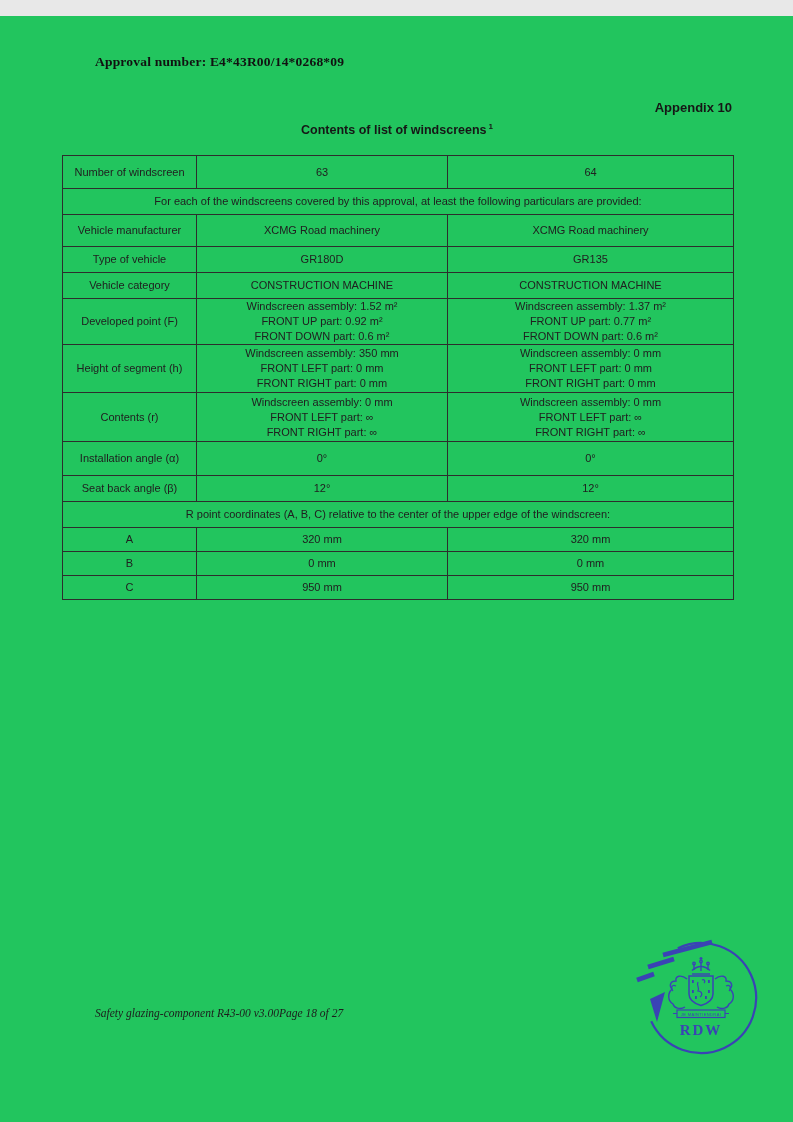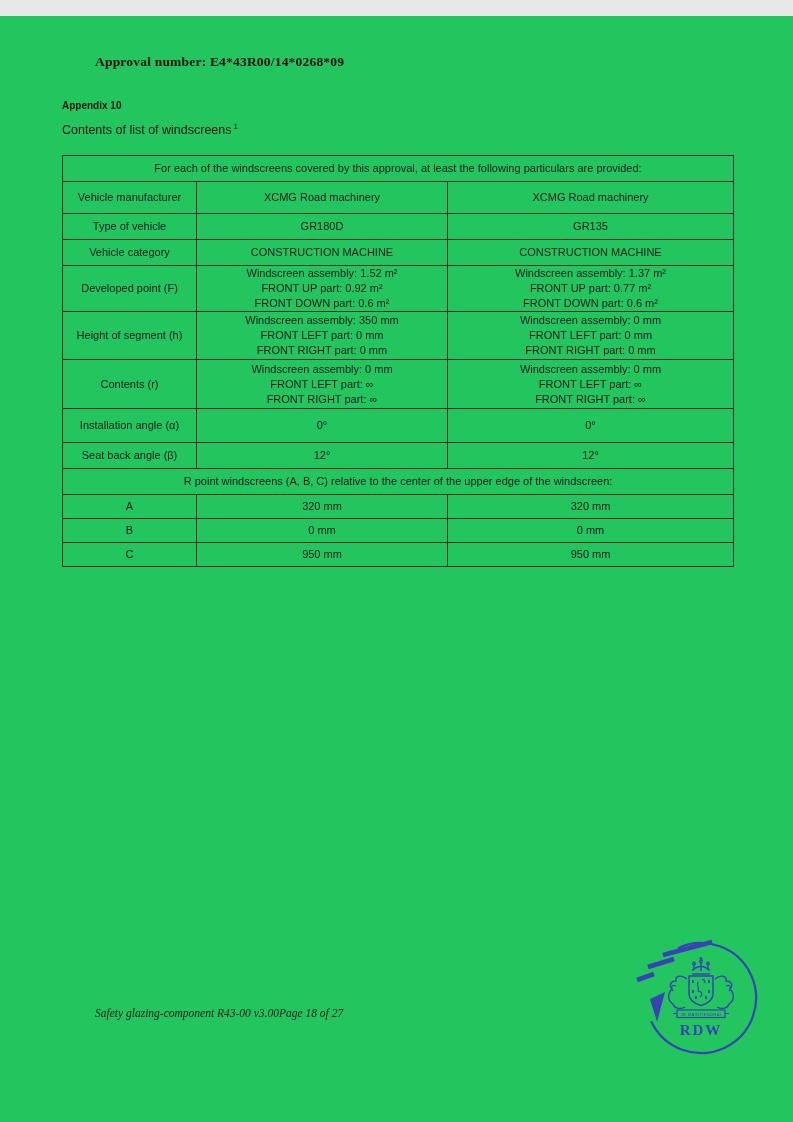--- a/index.html
+++ b/index.html
@@ -7,26 +7,26 @@
     position:relative;width:793px;height:1122px;background:#22c55e;
     font-family:"Liberation Sans",sans-serif;color:#202020;overflow:hidden;
     margin:16px auto;
   }
   .approval{
     position:absolute;left:95px;top:38px;
     font-family:"Liberation Serif",serif;font-weight:bold;font-size:13.5px;
     letter-spacing:.2px;color:#111;
   }
   .appendix{
-    position:absolute;left:62px;top:84px;width:670px;text-align:left;
-    font-weight:bold;font-size:10px;color:#161616;
+    position:absolute;left:62px;top:84px;width:670px;text-align:right;
+    font-weight:bold;font-size:13px;color:#161616;
   }
   .doc-title{
-    position:absolute;left:62px;top:106px;width:670px;text-align:left;
-    font-weight:normal;font-size:12.5px;color:#161616;
+    position:absolute;left:62px;top:106px;width:670px;text-align:center;
+    font-weight:bold;font-size:12.5px;color:#161616;
   }
   .doc-title sup{font-size:8px;margin-left:2px;}
   table.ws{
     position:absolute;left:62px;top:139px;width:671px;
     border-collapse:collapse;table-layout:fixed;
     font-size:11px;line-height:15px;color:#202020;
   }
   table.ws td{
     border:1px solid #2d2d2d;text-align:center;vertical-align:middle;padding:0;
     overflow:hidden;
@@ -55,20 +55,25 @@
   <div class="doc-title"><span>Contents of list of windscreens</span><sup>1</sup></div>
 
   <table class="ws">
     <colgroup>
       <col style="width:134px">
         <col style="width:251px">
         <col style="width:286px">
     </colgroup>
 
     <tbody>
+        <tr class="h33">
+      <td class="lbl">Number of windscreen</td>
+      <td>63</td>
+      <td>64</td>
+    </tr>
 
     <tr class="h23">
       <td class="note" colspan="3">For each of the windscreens covered by this approval, at least the following particulars are provided:</td>
     </tr>
 
     <tr class="h32">
       <td class="lbl">Vehicle manufacturer</td>
       <td>XCMG Road machinery</td>
       <td>XCMG Road machinery</td>
     </tr>
@@ -133,21 +138,21 @@
       <td>0°</td>
     </tr>
 
     <tr class="h23">
       <td class="lbl">Seat back angle (β)</td>
       <td>12°</td>
       <td>12°</td>
     </tr>
 
     <tr class="h23">
-      <td colspan="3">R point windscreens (A, B, C) relative to the center of the upper edge of the windscreen:</td>
+      <td colspan="3">R point coordinates (A, B, C) relative to the center of the upper edge of the windscreen:</td>
     </tr>
 
     <tr class="h24">
       <td>A</td>
       <td>320 mm</td>
       <td>320 mm</td>
     </tr>
     <tr class="h24">
       <td>B</td>
       <td>0 mm</td>

